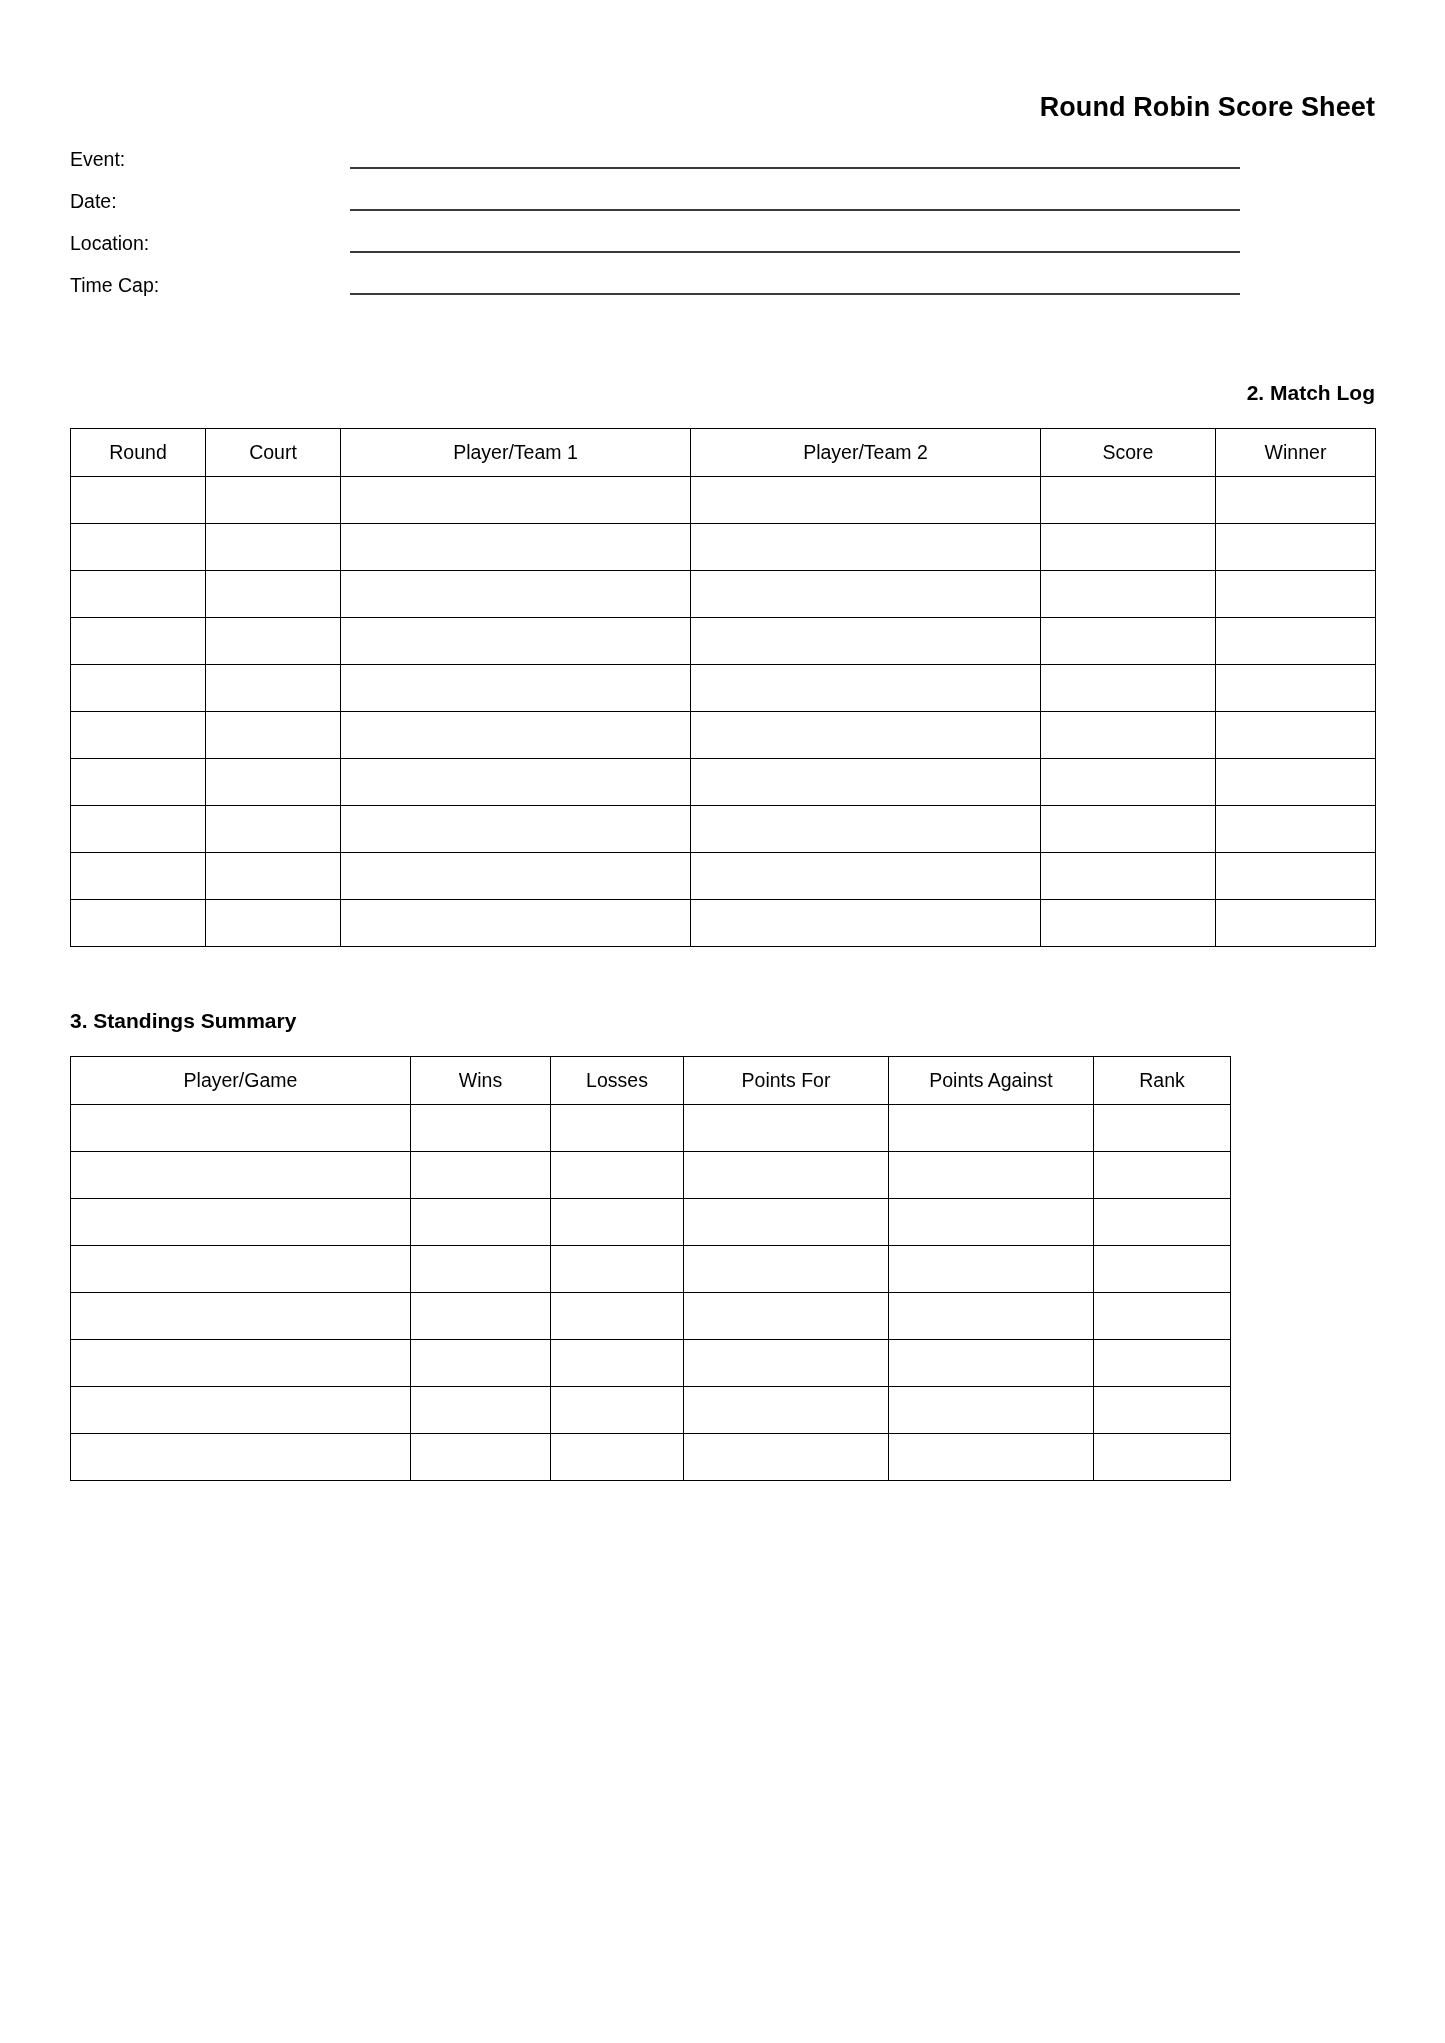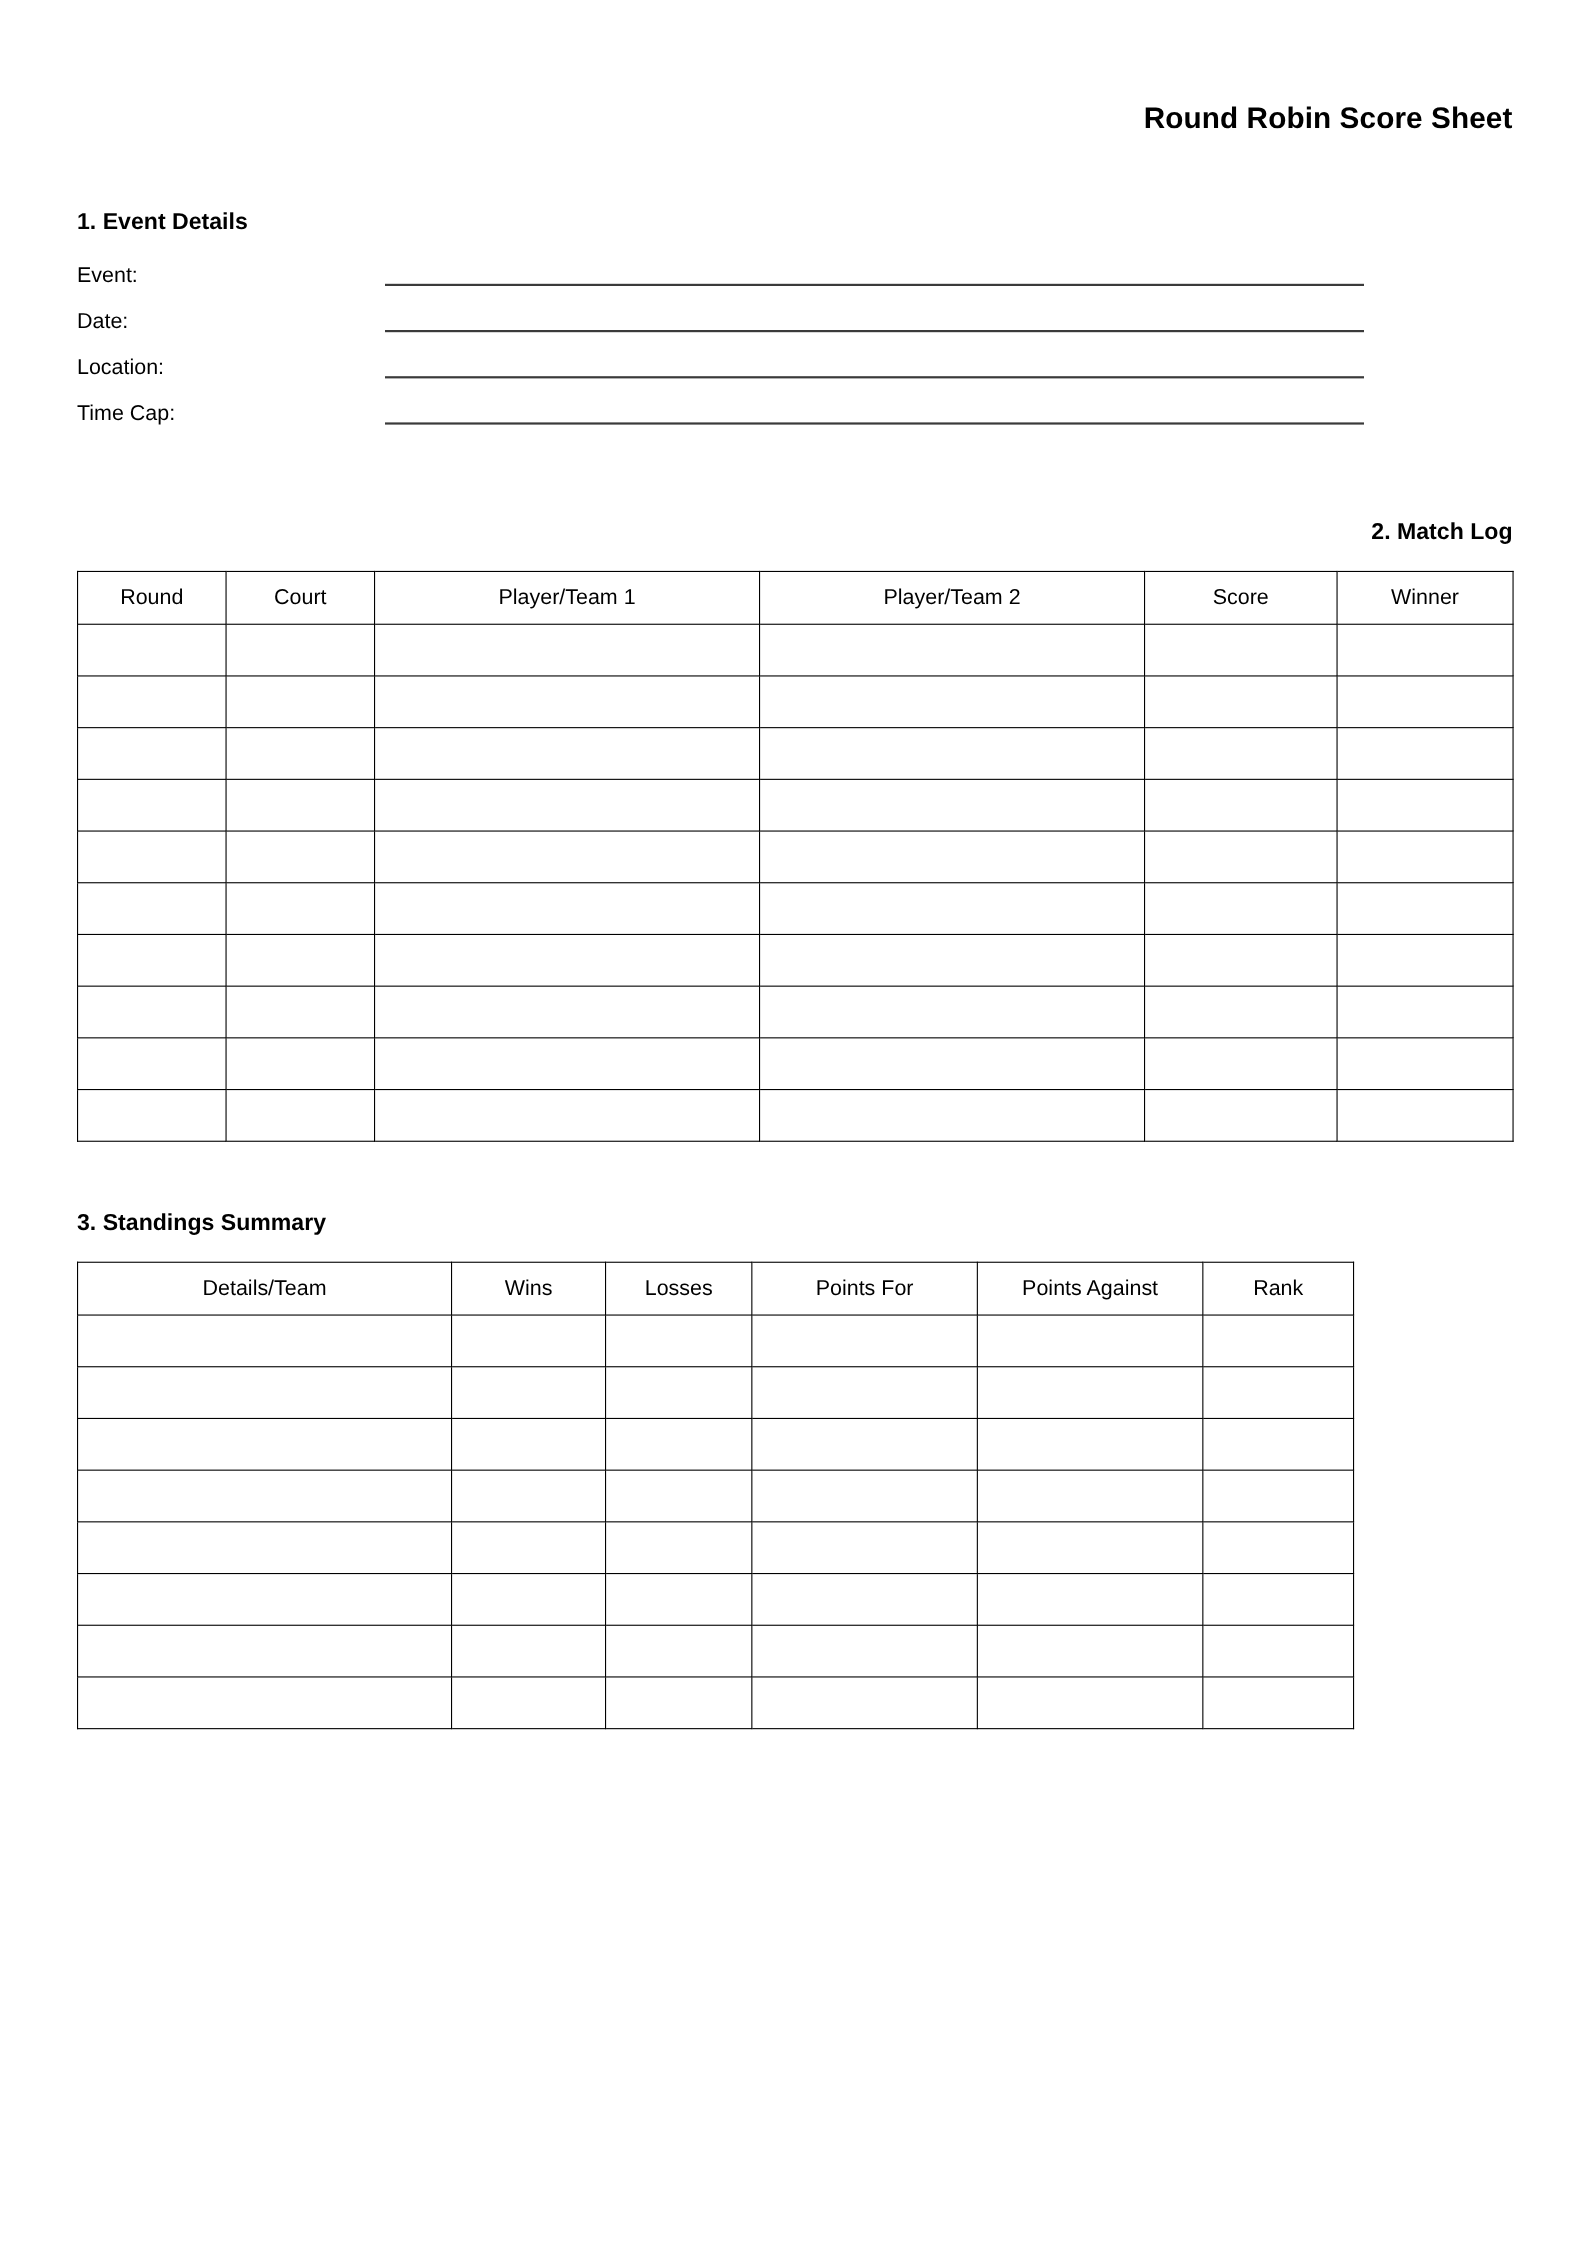--- a/index.html
+++ b/index.html
@@ -122,21 +122,20 @@
   .standings td { height: 53px; }
   .standings th { height: 52px; }
 </style>
 </head>
 <body>
 
 <div class="page">
 
   <h1 class="doc-title">Round Robin Score Sheet</h1>
 
-  <h2 class="section-heading" id="event-details-heading">1. Event Details</h2>
 
   <div class="fields" id="event-fields">
       <div class="field-row">
         <div class="field-label">Event:</div>
         <div class="field-line"></div>
       </div>
       <div class="field-row">
         <div class="field-label">Date:</div>
         <div class="field-line"></div>
       </div>
@@ -261,21 +260,21 @@
     <colgroup>
       <col class="s-team">
         <col class="s-wins">
         <col class="s-losses">
       <col class="s-pf">
         <col class="s-pa">
         <col class="s-rank">
     </colgroup>
     <thead>
         <tr>
-          <th>Details/Team</th>
+          <th>Player/Game</th>
           <th>Wins</th>
           <th>Losses</th>
           <th>Points For</th>
           <th>Points Against</th>
           <th>Rank</th>
         </tr>
       </thead>
     <tbody>
         <tr>
           <td></td>

